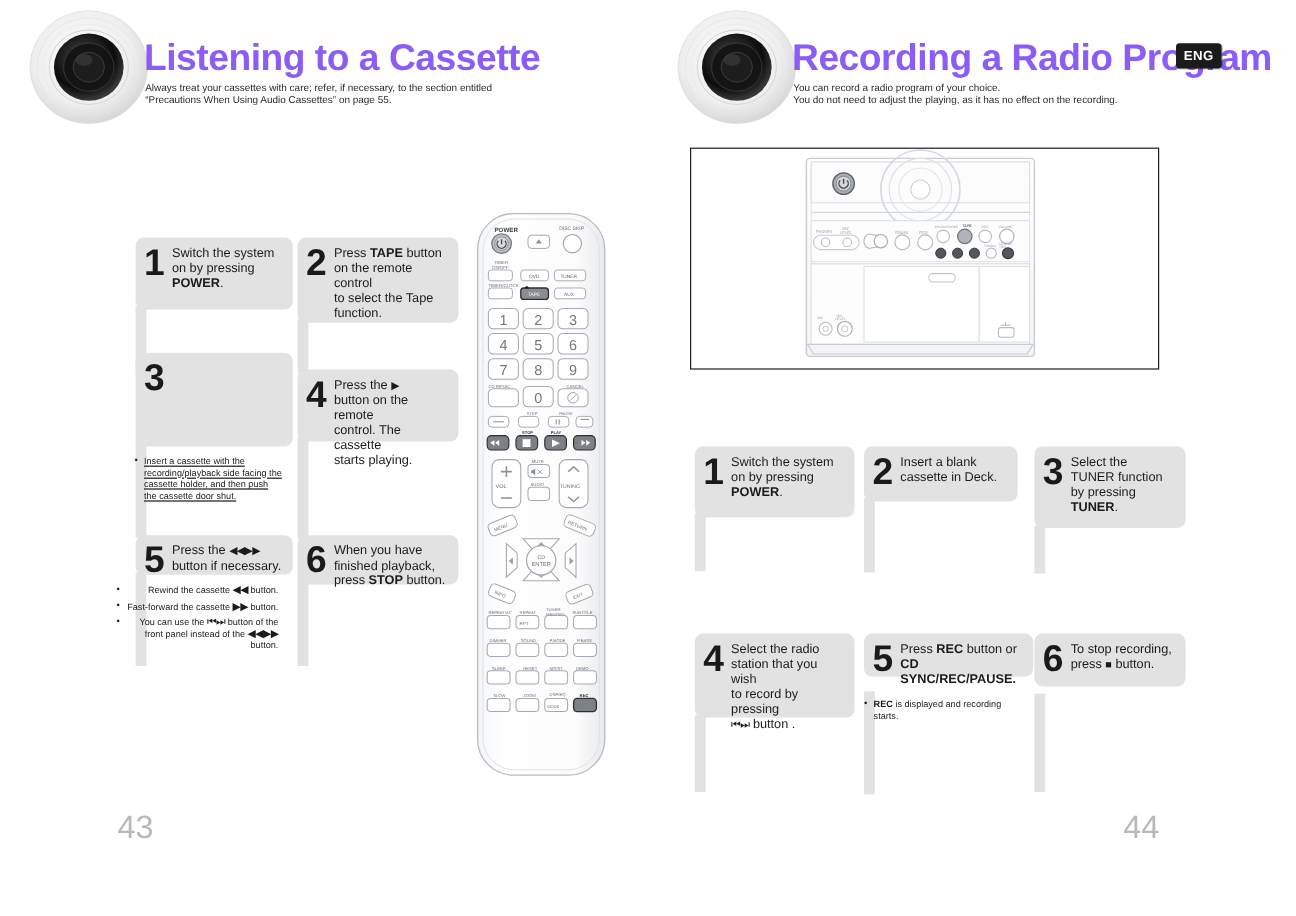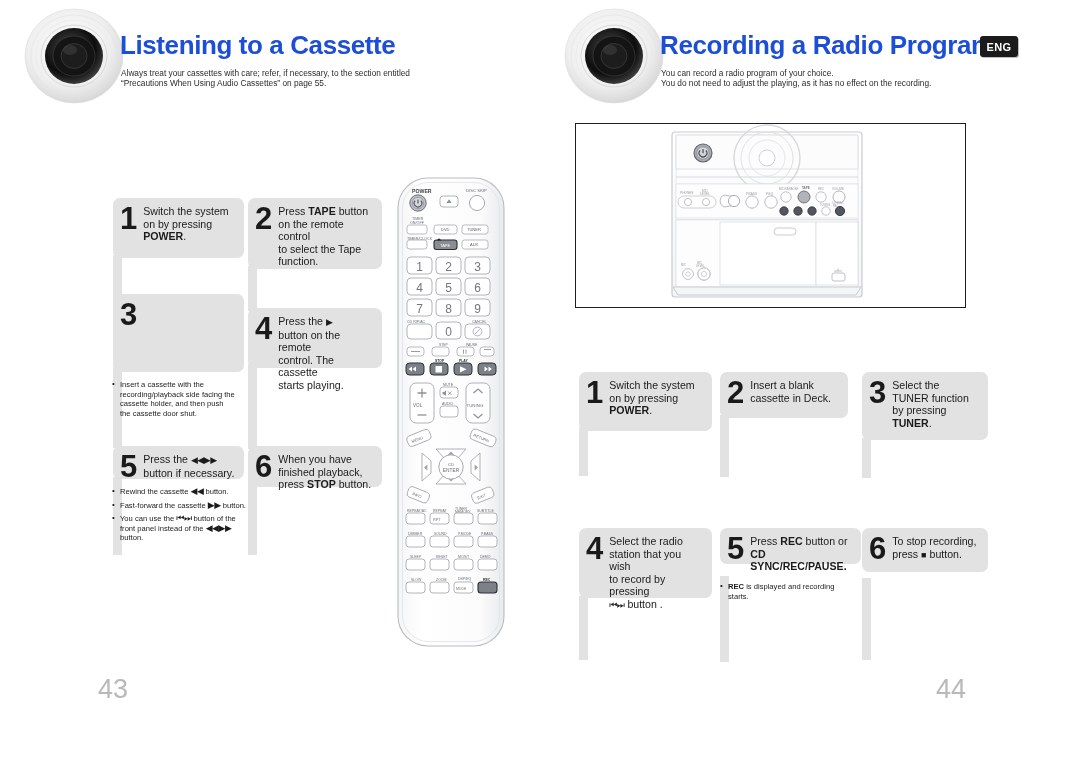--- a/index.html
+++ b/index.html
@@ -23,24 +23,24 @@
   
   .speaker {
     position: absolute;
     width: 110px; height: 100px;
     left: 22px; top: 6px;
     pointer-events: none;
   }
   .hdr-title {
     position: absolute;
     left: 120px; top: 30px;
-    font-size: 26px;
+    font-size: 31px;
     font-weight: bold;
     letter-spacing: -0.4px;
-    color: #1d4ed8;
+    color: #8b5cf6;
     white-space: nowrap;
   }
   .hdr-sub {
     position: absolute;
     left: 121px; top: 68px;
     font-size: 8.3px;
     line-height: 10.4px;
     color: #2b2b2b;
     white-space: nowrap;
   }
@@ -200,41 +200,41 @@
       <div class="num">3</div>
     </div>
 
     <div class="step" style="left:248px; top:308px; width:134px; height:60px;">
       <div class="num">4</div>
       <div class="txt">
         Press the <span class="g">▶</span><br>button on the remote<br>control. The cassette<br>starts playing.
       </div>
     </div>
 
-    <div class="notes" style="left:112px; top:380px; width:124px;">
+    <div class="notes" style="left:112px; top:380px; width:124px;text-decoration:underline;">
       <div class="bullet">
         Insert a cassette with the recording/playback side facing the cassette holder, and then push the cassette door shut.
       </div>
     </div>
 
     <div class="step" style="left:113px; top:446px; width:131px; height:33px;">
       <div class="num">5</div>
       <div class="txt">
         Press the <span class="g">◀◀▶▶</span><br>button if necessary.
       </div>
     </div>
 
     <div class="step" style="left:248px; top:446px; width:134px; height:41px;">
       <div class="num">6</div>
       <div class="txt">
         When you have<br>finished playback,<br>press <b>STOP</b> button.
       </div>
     </div>
 
-    <div class="notes" style="left:112px; top:487px; width:135px;">
+    <div class="notes" style="left:97px; top:487px; width:135px;text-align:right;">
       <div class="bullet">
         Rewind the cassette <span class="g">◀◀</span> button.
       </div>
       <div class="bullet">
         Fast-forward the cassette <span class="g">▶▶</span> button.
       </div>
       <div class="bullet">
         You can use the <span class="g">⏮⏭</span> button of the front panel instead of the <span class="g">◀◀▶▶</span> button.
       </div>
     </div>

